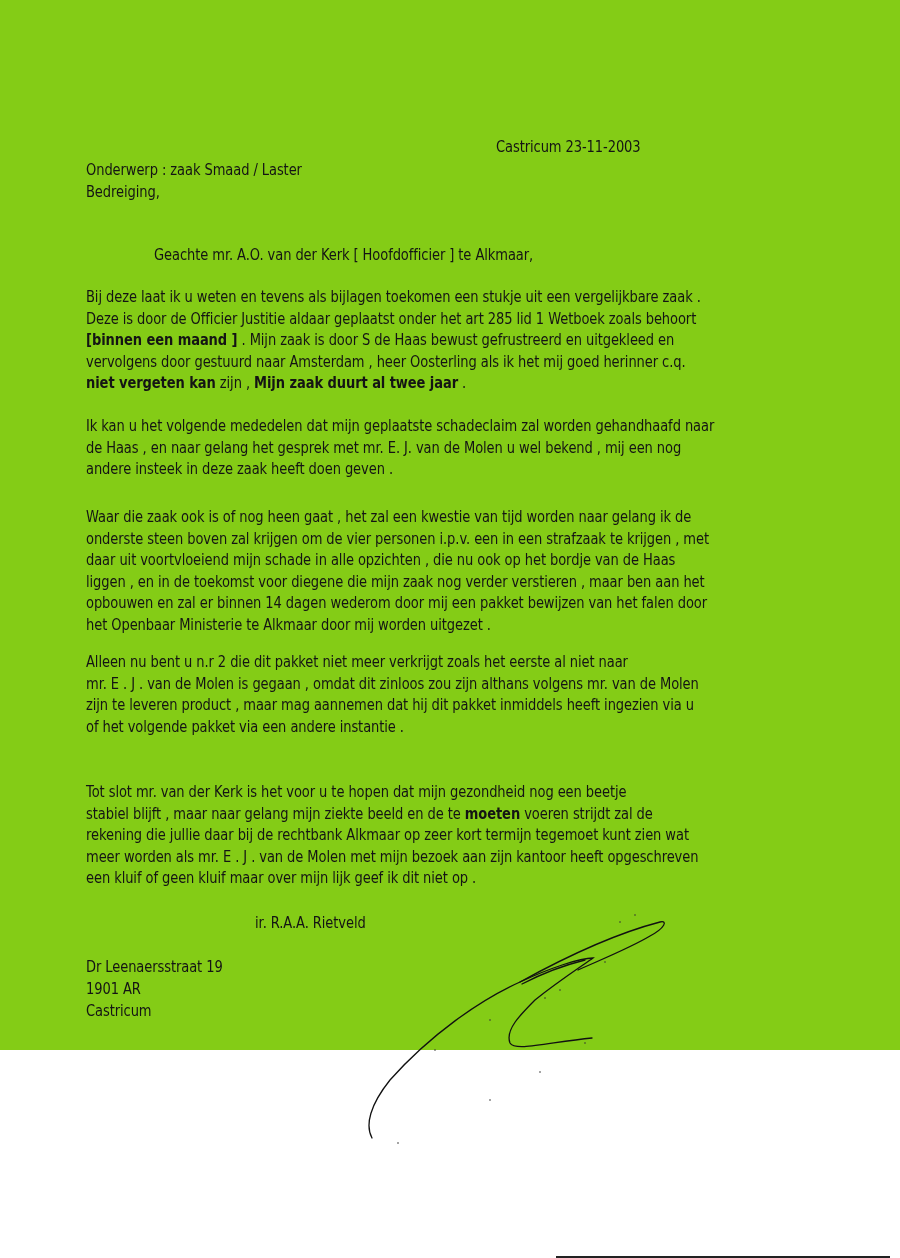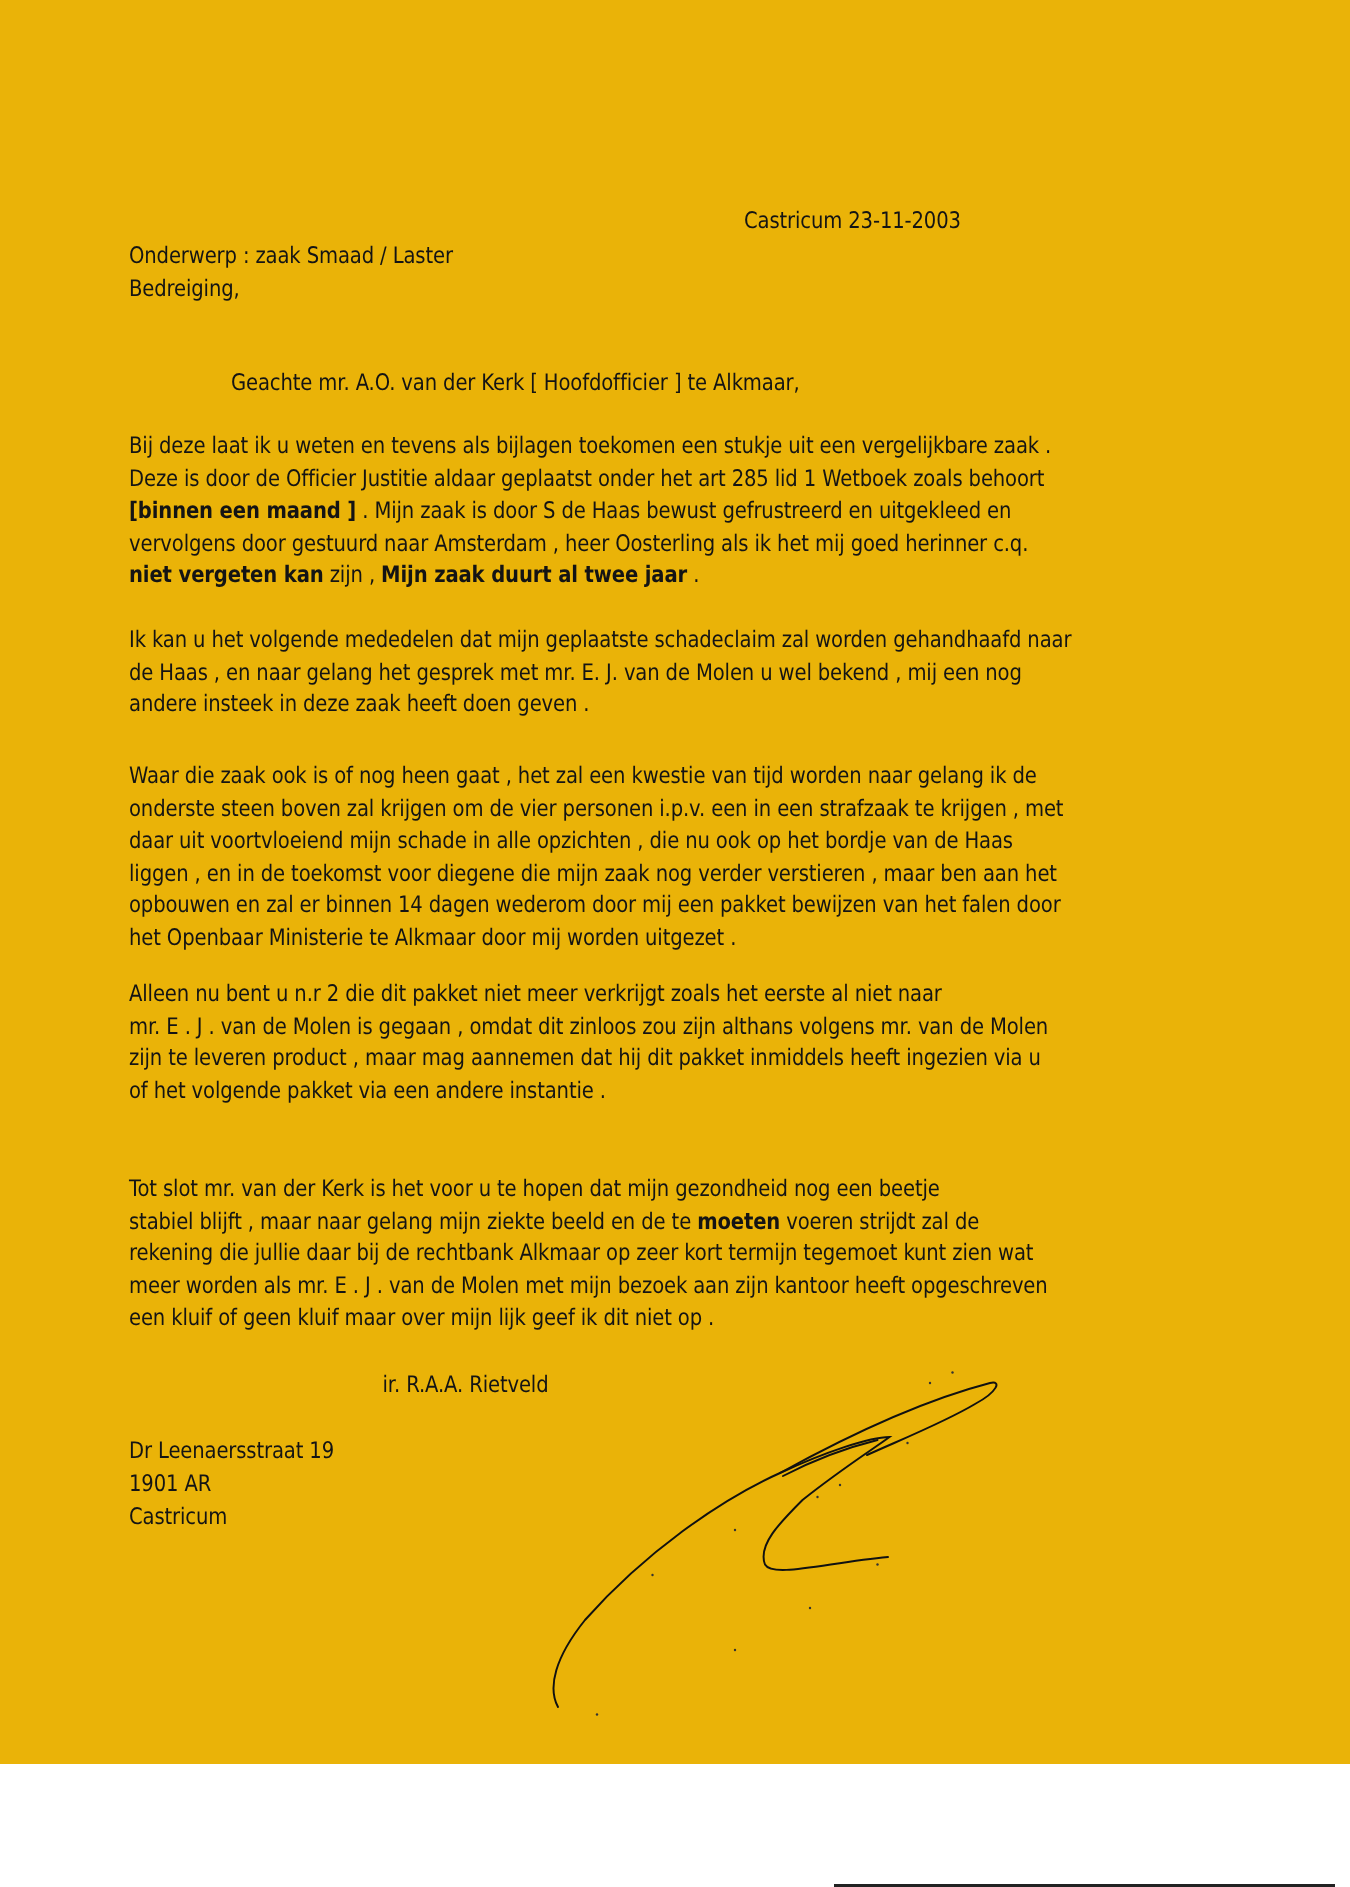--- a/index.html
+++ b/index.html
@@ -1,18 +1,18 @@
 <!DOCTYPE html>
 <html><head>
   <meta charset="utf-8">
   <style>
     html, body { margin: 0; padding: 0; background: #ffffff; }
     body { width: 900px; height: 1258px; position: relative; overflow: hidden;
            font-family: "DejaVu Sans Condensed", "Liberation Sans Narrow", "DejaVu Sans", sans-serif; color: #111; }
-    .page { position: absolute; left: 0; top: 0; width: 900px; height: 1176px; background: #eab308; }
+    .page { position: absolute; left: 0; top: 0; width: 900px; height: 1050px; background: #84cc16; }
     .txt { position: absolute; font-size: 15.2px; line-height: 21.5px; white-space: nowrap;
            font-family: "DejaVu Sans", sans-serif; transform-origin: 0 0; transform: scaleX(0.86);
            letter-spacing: -0.1px; color: #141414; }
     .b { font-weight: bold; }
     .para { position: absolute; left: 86px; }
     .line { display: block; height: 21.5px; }
     .sig { position: absolute; left: 360px; top: 900px; width: 320px; height: 260px; }
     .bottom-rule { position: absolute; left: 556px; top: 1256px; width: 334px; height: 2px; background: #222; }
   </style>
 </head>

